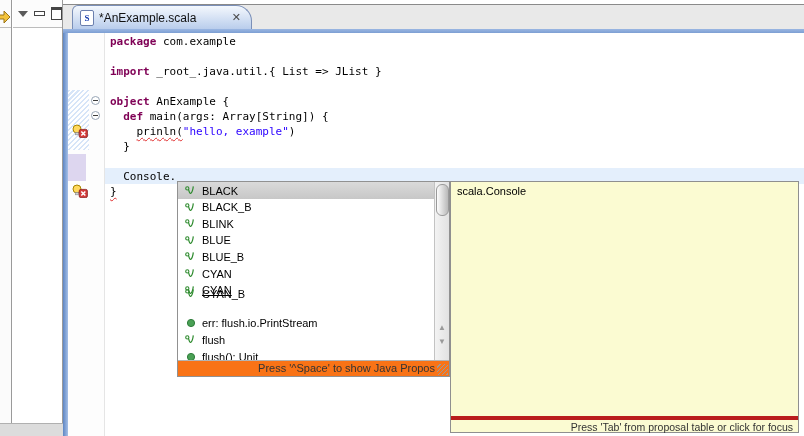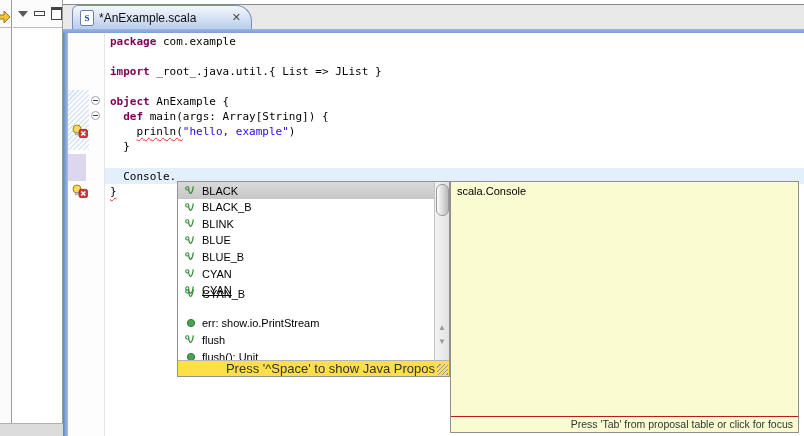--- a/index.html
+++ b/index.html
@@ -65,31 +65,31 @@
          padding-left:6px;font-size:11px;color:#000;}
   .citem.selected{background:linear-gradient(#dadada,#c7c7c7);}
   .citem .cicon{width:13px;display:flex;justify-content:center;}
   #csb{position:absolute;right:0;top:0;width:15px;height:178px;border-left:1px solid #c3c3c3;
        background:linear-gradient(90deg,#f3f3f3,#e2e2e2);box-sizing:border-box;}
   #csb-thumb{position:absolute;left:1px;top:2px;width:11px;height:30px;border:1px solid #9a9a9a;
              border-radius:6px;background:linear-gradient(90deg,#fdfdfd,#b9b9b9);}
   .csb-arrow{position:absolute;left:0;width:14px;height:12px;text-align:center;
              font-size:8px;line-height:12px;color:#9a9a9a;}
   #csb-up{bottom:26px;} #csb-down{bottom:12px;}
-  #completion-status{position:absolute;left:0;right:0;bottom:0;height:16px;background:#fde047;
-                     border-top:1px solid #b4b4b4;font-size:13px;color:#333;text-align:right;
+  #completion-status{position:absolute;left:0;right:0;bottom:0;height:16px;background:#f97316;
+                     border-top:1px solid #b4b4b4;font-size:11px;color:#333;text-align:right;
                      line-height:15px;padding-right:14px;box-sizing:border-box;}
   .grip{position:absolute;right:1px;bottom:1px;width:11px;height:11px;
         background:repeating-linear-gradient(135deg,transparent 0 2px,#9a9a9a 2px 3px);}
 
   
   #docpanel{position:absolute;left:450px;top:181px;width:349px;height:252px;box-sizing:border-box;
             border:1px solid #8f8f8f;background:#fbfbd2;z-index:4;}
   #doc-title{position:absolute;left:6px;top:3px;font-size:11px;color:#000;}
-  #doc-status{position:absolute;left:0;right:0;bottom:0;height:16px;border-top:1px solid #b91c1c;
+  #doc-status{position:absolute;left:0;right:0;bottom:0;height:16px;border-top:4px solid #b91c1c;
               font-size:10.5px;color:#333;text-align:right;line-height:15px;padding-right:5px;
               box-sizing:border-box;background:#fbfbd2;}
 
   .val-glyph svg, .method-glyph svg{display:block;}
 </style>
 </head>
 <body>
 
 <div id="screen">
 
@@ -239,21 +239,21 @@
     </svg>
   </span>
           <span>CYAN_B</span>
         </div>
         <div class="citem" style="top: 132.8px;">
           <span class="cicon method-glyph">
     <svg width="10" height="10" viewBox="0 0 10 10">
       <circle cx="5" cy="5" r="3.6" fill="#4aa055" stroke="#2e7d3a" stroke-width="1"></circle>
     </svg>
   </span>
-          <span>err: show.io.PrintStream</span>
+          <span>err: flush.io.PrintStream</span>
         </div>
         <div class="citem" style="top: 149.4px;">
           <span class="cicon val-glyph">
     <svg width="11" height="11" viewBox="0 0 11 11">
       <circle cx="2.3" cy="3.4" r="1.6" fill="none" stroke="#2e8b2e" stroke-width="1.1"></circle>
       <path d="M3.6 4.6 Q4.6 9 5.9 8.3 Q7.6 7.1 8.3 1.4" fill="none" stroke="#2e8b2e" stroke-width="1.2"></path>
     </svg>
   </span>
           <span>flush</span>
         </div>

